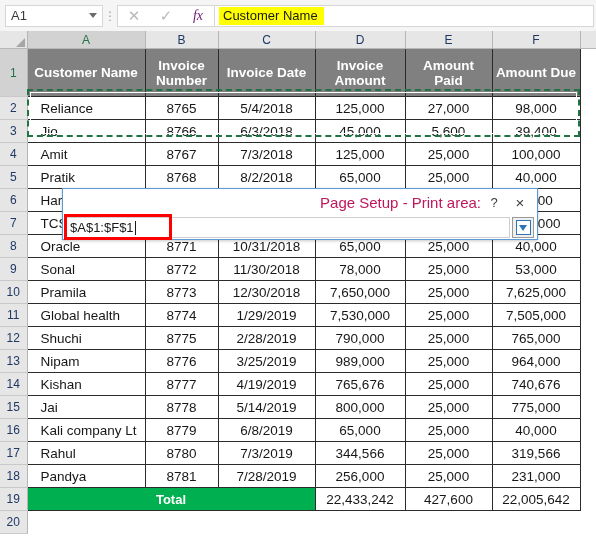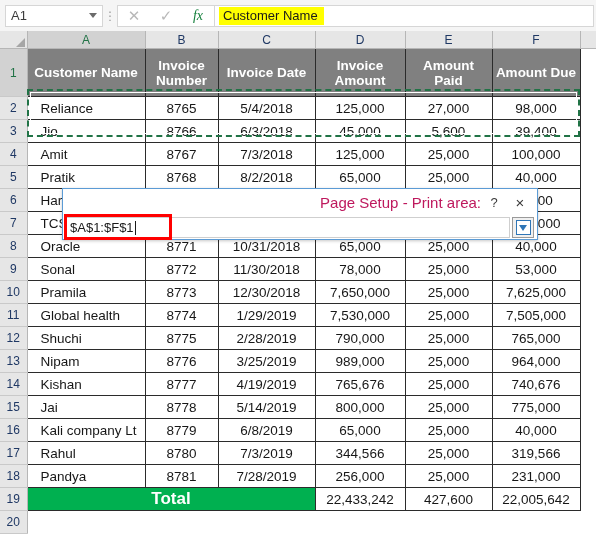--- a/index.html
+++ b/index.html
@@ -65,21 +65,21 @@
   }
   .fx-btn {
     width: 32px;
     height: 20px;
     display: flex;
     align-items: center;
     justify-content: center;
     color: #b8b8b8;
     font-size: 15px;
   }
-  .fx-btn.italic { color: #15803d; font-style: italic; font-size: 14px; font-family: "Liberation Serif", serif; }
+  .fx-btn.italic { color: #701a75; font-style: italic; font-size: 14px; font-family: "Liberation Serif", serif; }
   .formula-input {
     flex: 1;
     height: 22px;
     background: #ffffff;
     border: 1px solid #d6d6d6;
     border-left: none;
     box-sizing: border-box;
     display: flex;
     align-items: center;
     padding-left: 4px;
@@ -188,21 +188,21 @@
   }
 
   
   td.total-label {
     background: #00b050;
     color: #ffffff;
     font-weight: bold;
     text-align: center;
     border: 1px solid #2b2b2b;
     height: 22px;
-    font-size: 17px;
+    font-size: 13px;
   }
 
   
   .ants {
     position: absolute;
     left: 27px;
     top: 58px;
     width: 553px;
     height: 48px;
     border: 2px dashed #217346;

